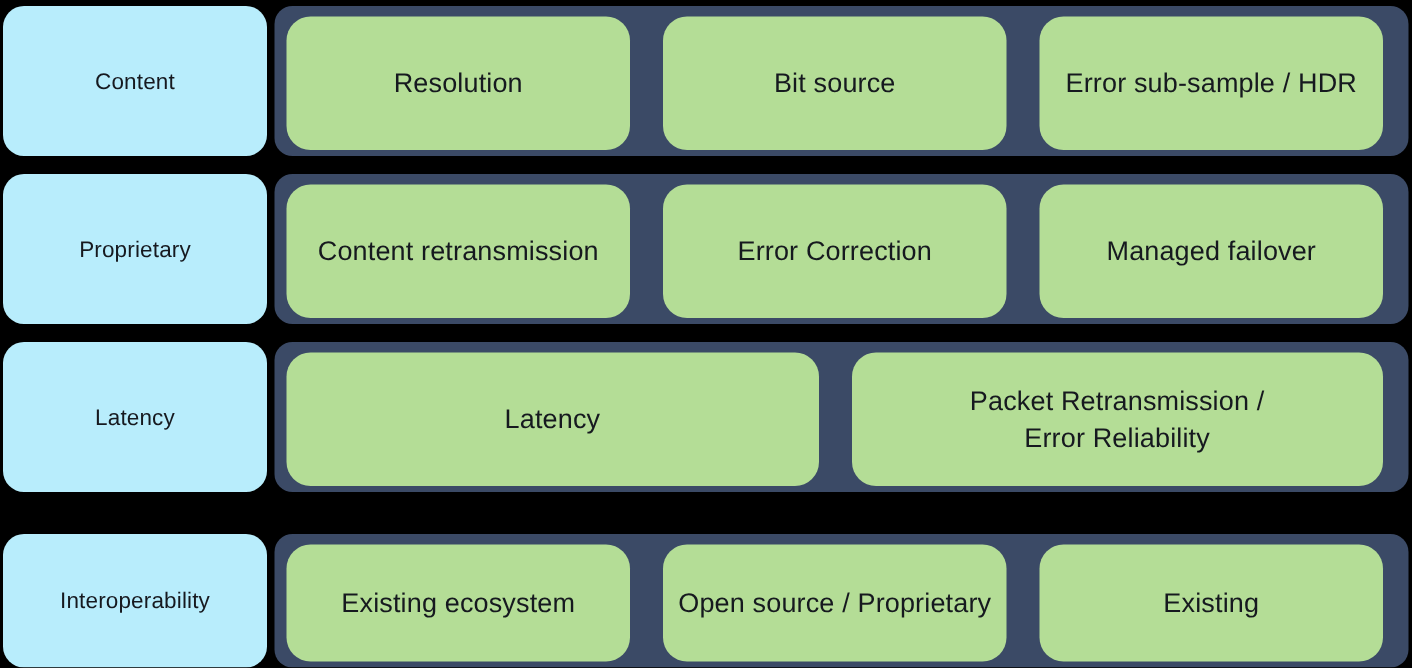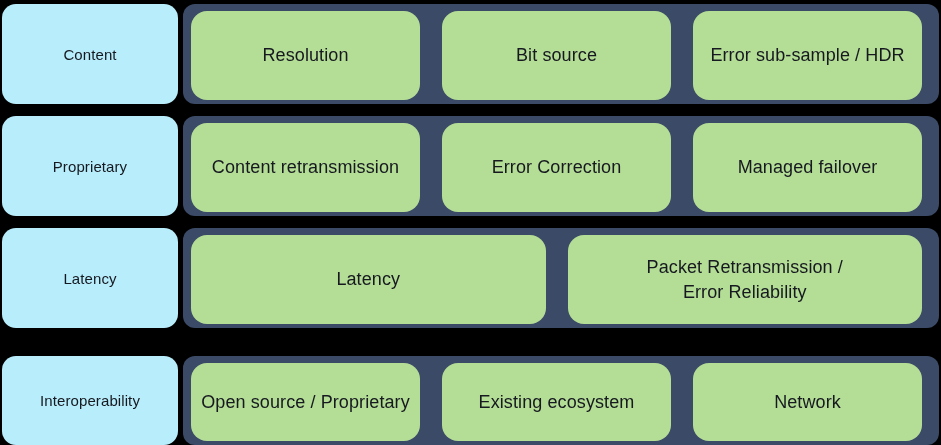--- a/index.html
+++ b/index.html
@@ -100,19 +100,19 @@
     <div class="track">
       <div class="cell">Latency</div>
       <div class="cell">Packet Retransmission /
 Error Reliability</div>
     </div>
   </div>
 
   <div class="row">
     <div class="row-label">Interoperability</div>
     <div class="track">
+      <div class="cell">Existing ecosystem</div>
       <div class="cell">Open source / Proprietary</div>
-      <div class="cell">Existing ecosystem</div>
-      <div class="cell">Network</div>
+      <div class="cell">Existing</div>
     </div>
   </div>
 
 </div>
 
 </body></html>

